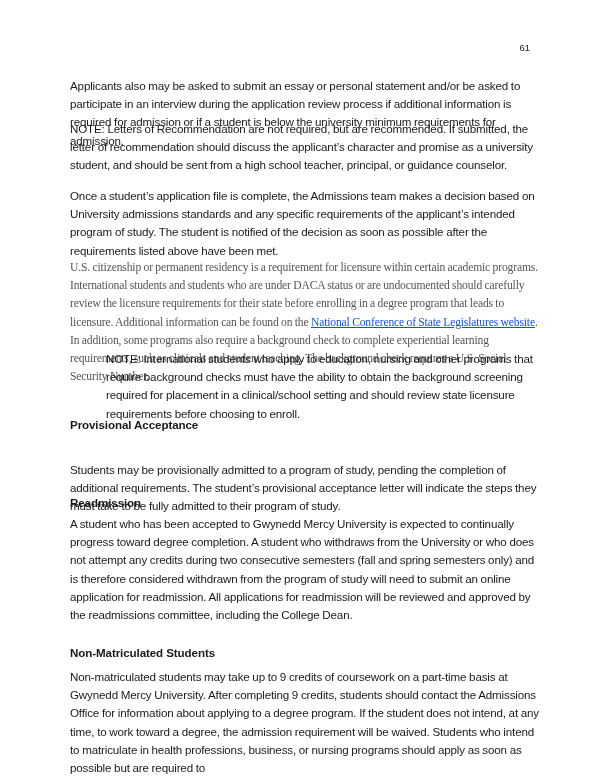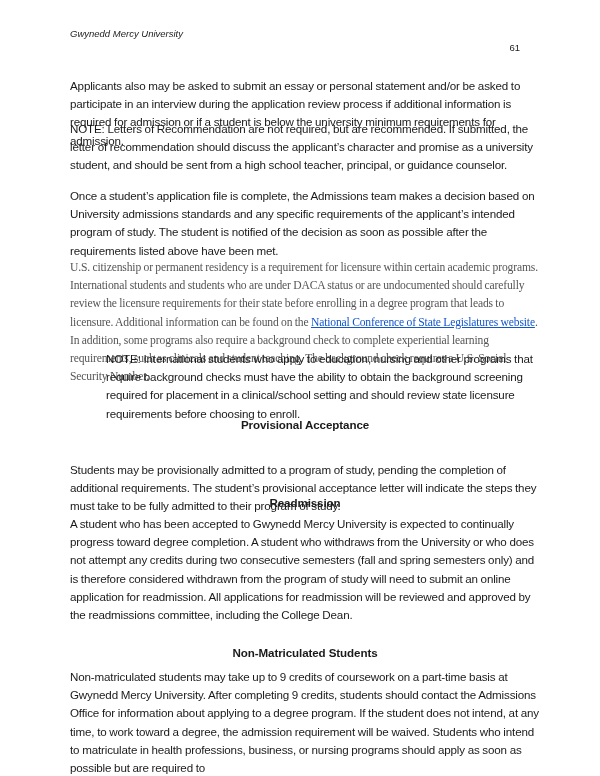--- a/index.html
+++ b/index.html
@@ -1,32 +1,31 @@
 <!DOCTYPE html>
 <html><head>
 <meta charset="utf-8">
 <style>
   html, body { margin: 0; padding: 0; background: #ffffff; }
   body { width: 600px; height: 776px; overflow: hidden; position: relative;
          font-family: "Liberation Sans", sans-serif; color: #1a1a1a; }
   .hdr { position: absolute; left: 70px; top: 27px; width: 460px;
          font-style: italic; font-size: 9.5px; line-height: 14px; color: #222; }
-  .hdr .pnum { position: absolute; right: 10px; top: 14px; font-style: normal; }
+  .hdr .pnum { position: absolute; right: 0; top: 14px; font-style: normal; }
   p { margin: 0; font-size: 11.6px; line-height: 18.2px; letter-spacing: -0.15px; word-spacing: -0.3px; }
   .blk { position: absolute; left: 70px; width: 470px; }
   .gray { color: #555555; font-family: Liberation Serif, serif; }
   .indent { left: 106px; width: 430px; }
-  h3 { margin: 0; font-size: 11.6px; line-height: 18px; font-weight: bold; text-align: center; letter-spacing: -0.1px; }
+  h3 { margin: 0; font-size: 11.6px; line-height: 18px; font-weight: bold; letter-spacing: -0.1px; }
   a.link { color: #1155cc; text-decoration: underline; }
 </style>
 </head>
 <body>
 
 <div class="hdr">
-  <div>Gwynedd Mercy University</div>
   <div class="pnum">61</div>
 </div>
 
 <div class="blk" style="top:77px">
   <p>Applicants also may be asked to submit an essay or personal statement and/or be asked to participate in an interview during the application review process if additional information is required for admission or if a student is below the university minimum requirements for admission.</p>
 </div>
 
 <div class="blk" style="top:120px">
   <p>NOTE: Letters of Recommendation are not required, but are recommended. If submitted, the letter of recommendation should discuss the applicant’s character and promise as a university student, and should be sent from a high school teacher, principal, or guidance counselor.</p>
 </div>

